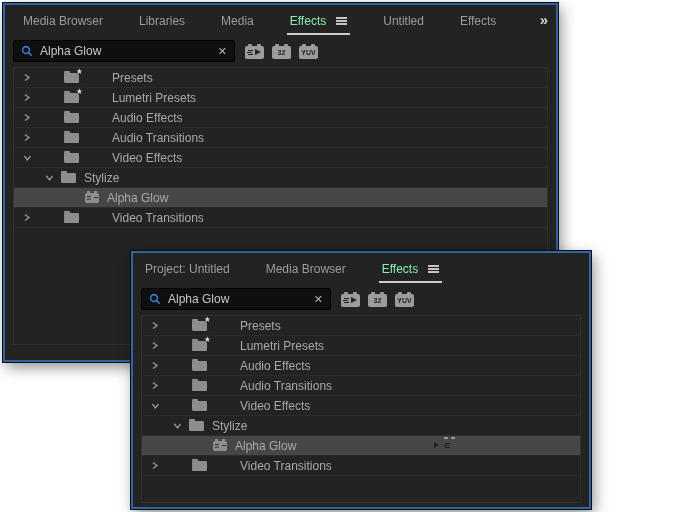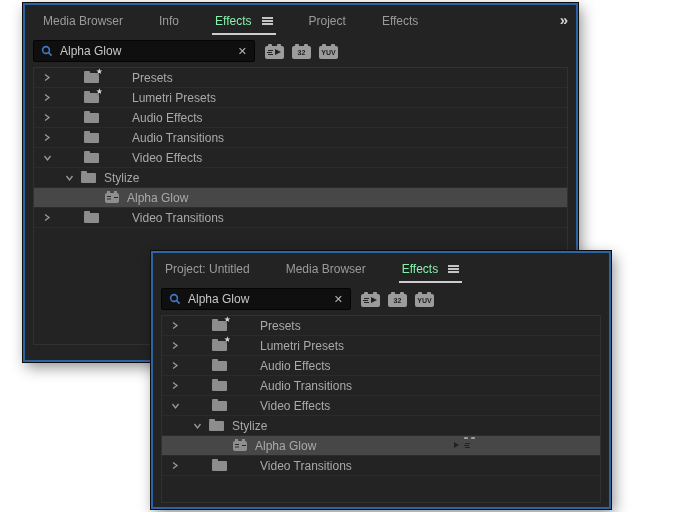--- a/index.html
+++ b/index.html
@@ -8,21 +8,20 @@
     background:#ffffff;
     font-family:"Liberation Sans", sans-serif;
     -webkit-font-smoothing:antialiased;
   }
   .panel{
     position:absolute;box-sizing:border-box;
     background:#232323;
     border:2px solid #2e63a5;
     outline:1px solid #0d0d0d;
     box-shadow:3px 5px 14px rgba(0,0,0,.45);
-    margin-left:20px;
   }
   .panel-back{left:3px;top:3px;width:555px;height:359px;z-index:1;}
   .panel-front{left:131px;top:251px;width:460px;height:258px;z-index:2;}
 
   
   .tabbar{
     position:absolute;left:0;right:0;top:0;height:32px;
     display:flex;align-items:center;gap:36px;padding-left:18px;
     font-size:12px;color:#9b9b9b;
   }
@@ -125,28 +124,31 @@
 </style>
 </head>
 <body>
 
 <div class="panel panel-back">
   <div class="tabbar">
     <div class="tab">
         <span>Media Browser</span>
       </div>
     <div class="tab">
-        <span>Info</span>
+        <span>Libraries</span>
+      </div>
+    <div class="tab">
+        <span>Media</span>
       </div>
     <div class="tab active">
       <span>Effects</span>
       <span class="menu-icon"></span>
     </div>
     <div class="tab">
-        <span>Project</span>
+        <span>Untitled</span>
       </div>
     <div class="tab">
         <span>Effects</span>
       </div>
   </div>
   <div class="overflow">»</div>
 
   <div class="searchbox">
     <svg class="chev" width="12" height="12" viewBox="0 0 12 12">
       <circle cx="5" cy="5" r="3.4" fill="none" stroke="#3e78c8" stroke-width="1.6"></circle>

